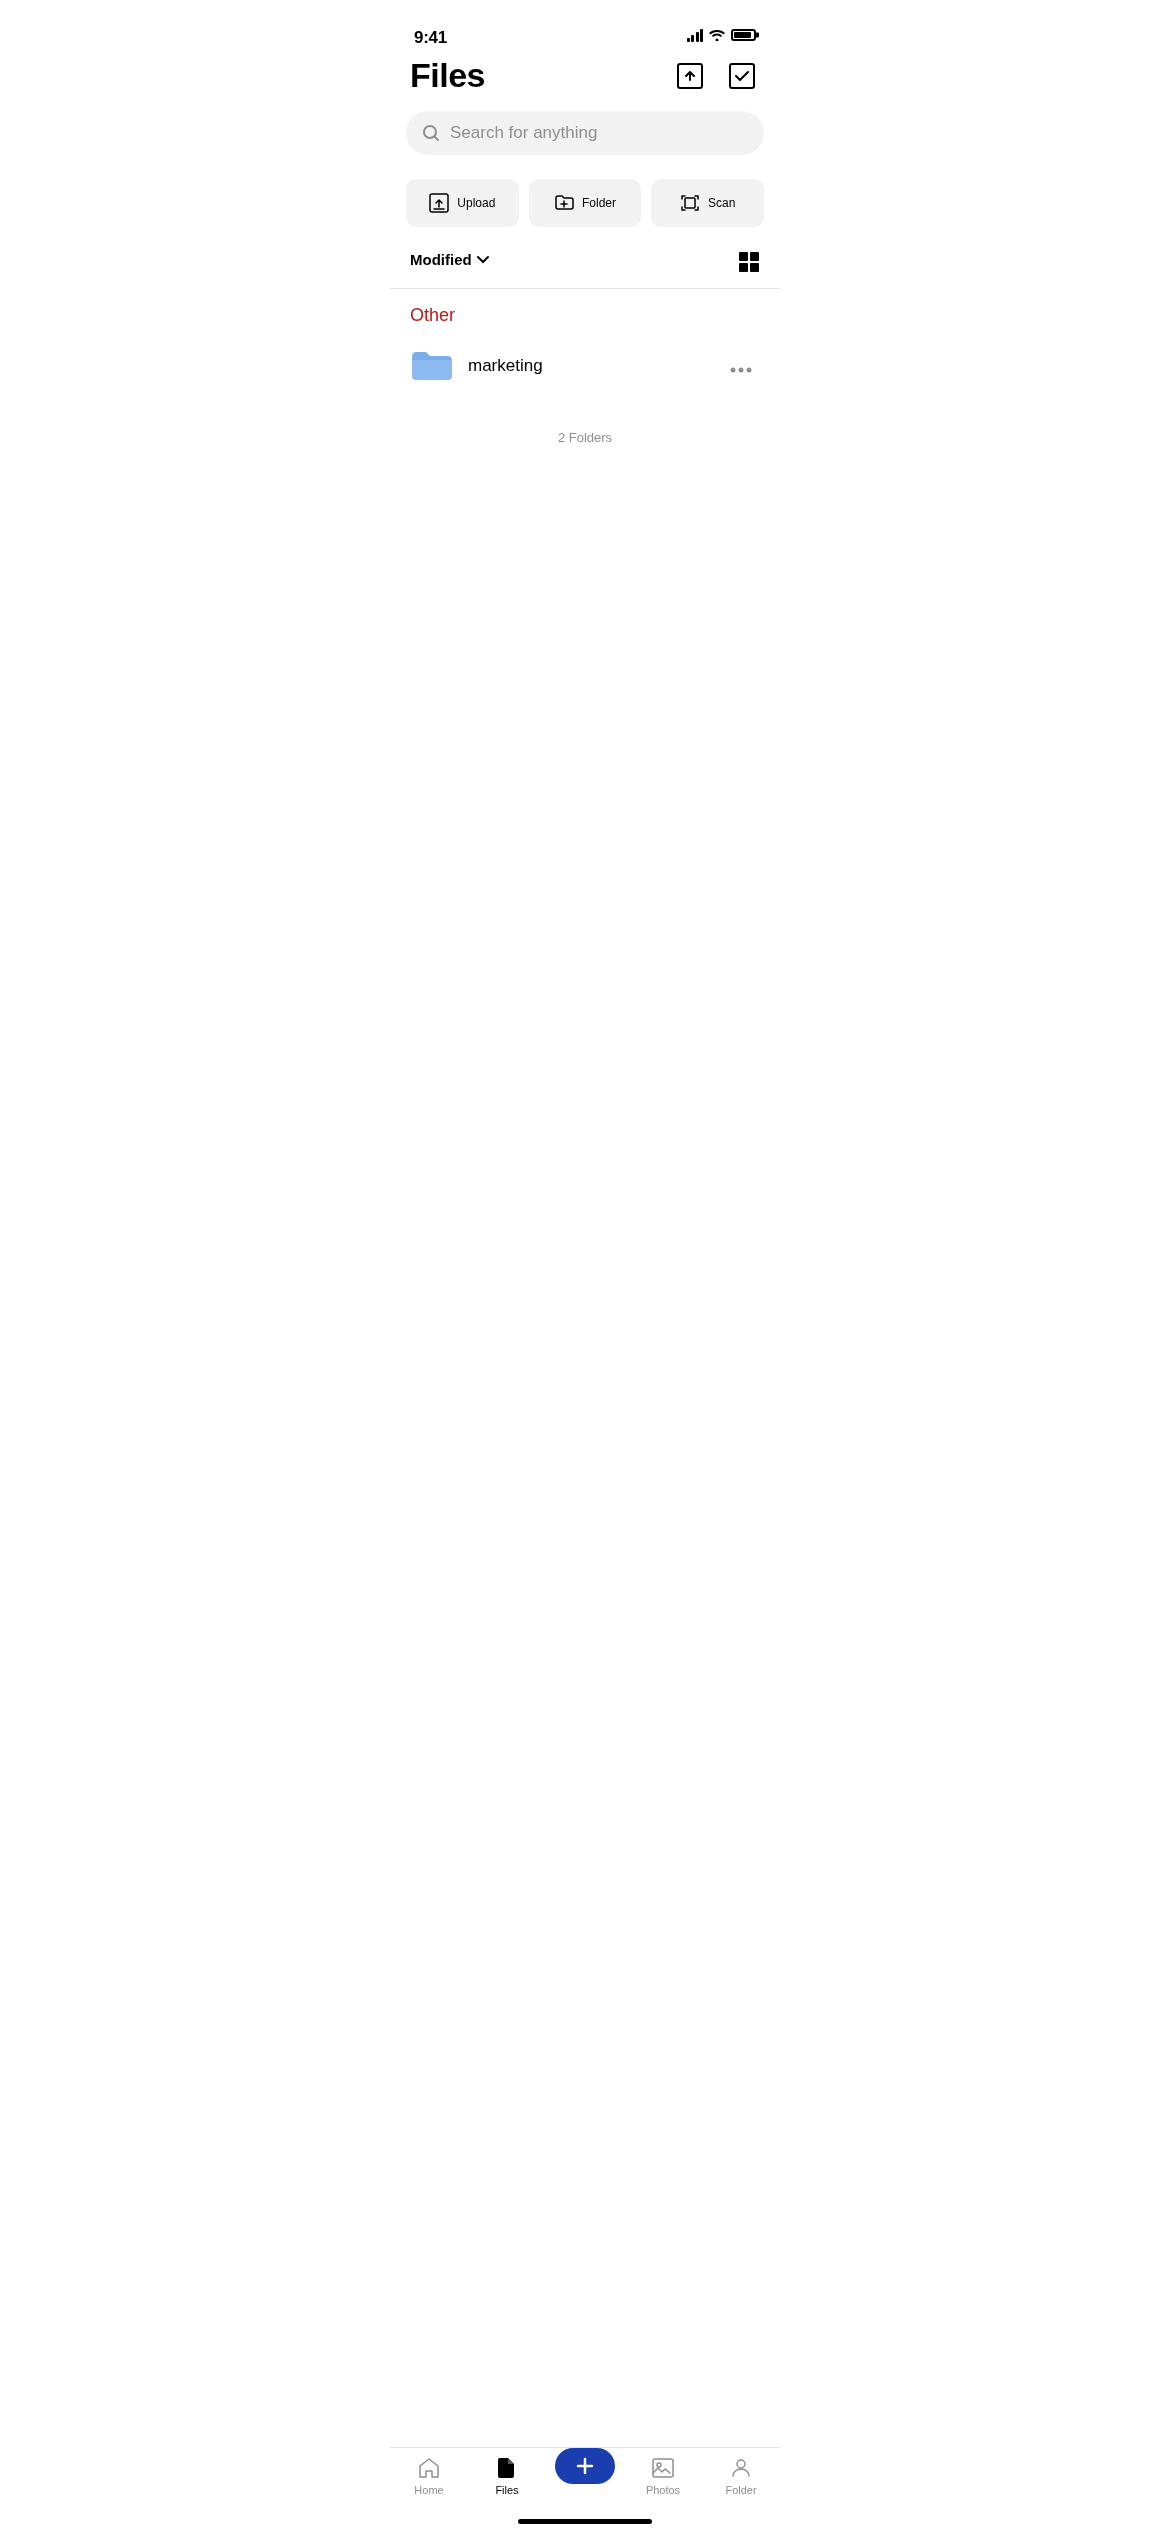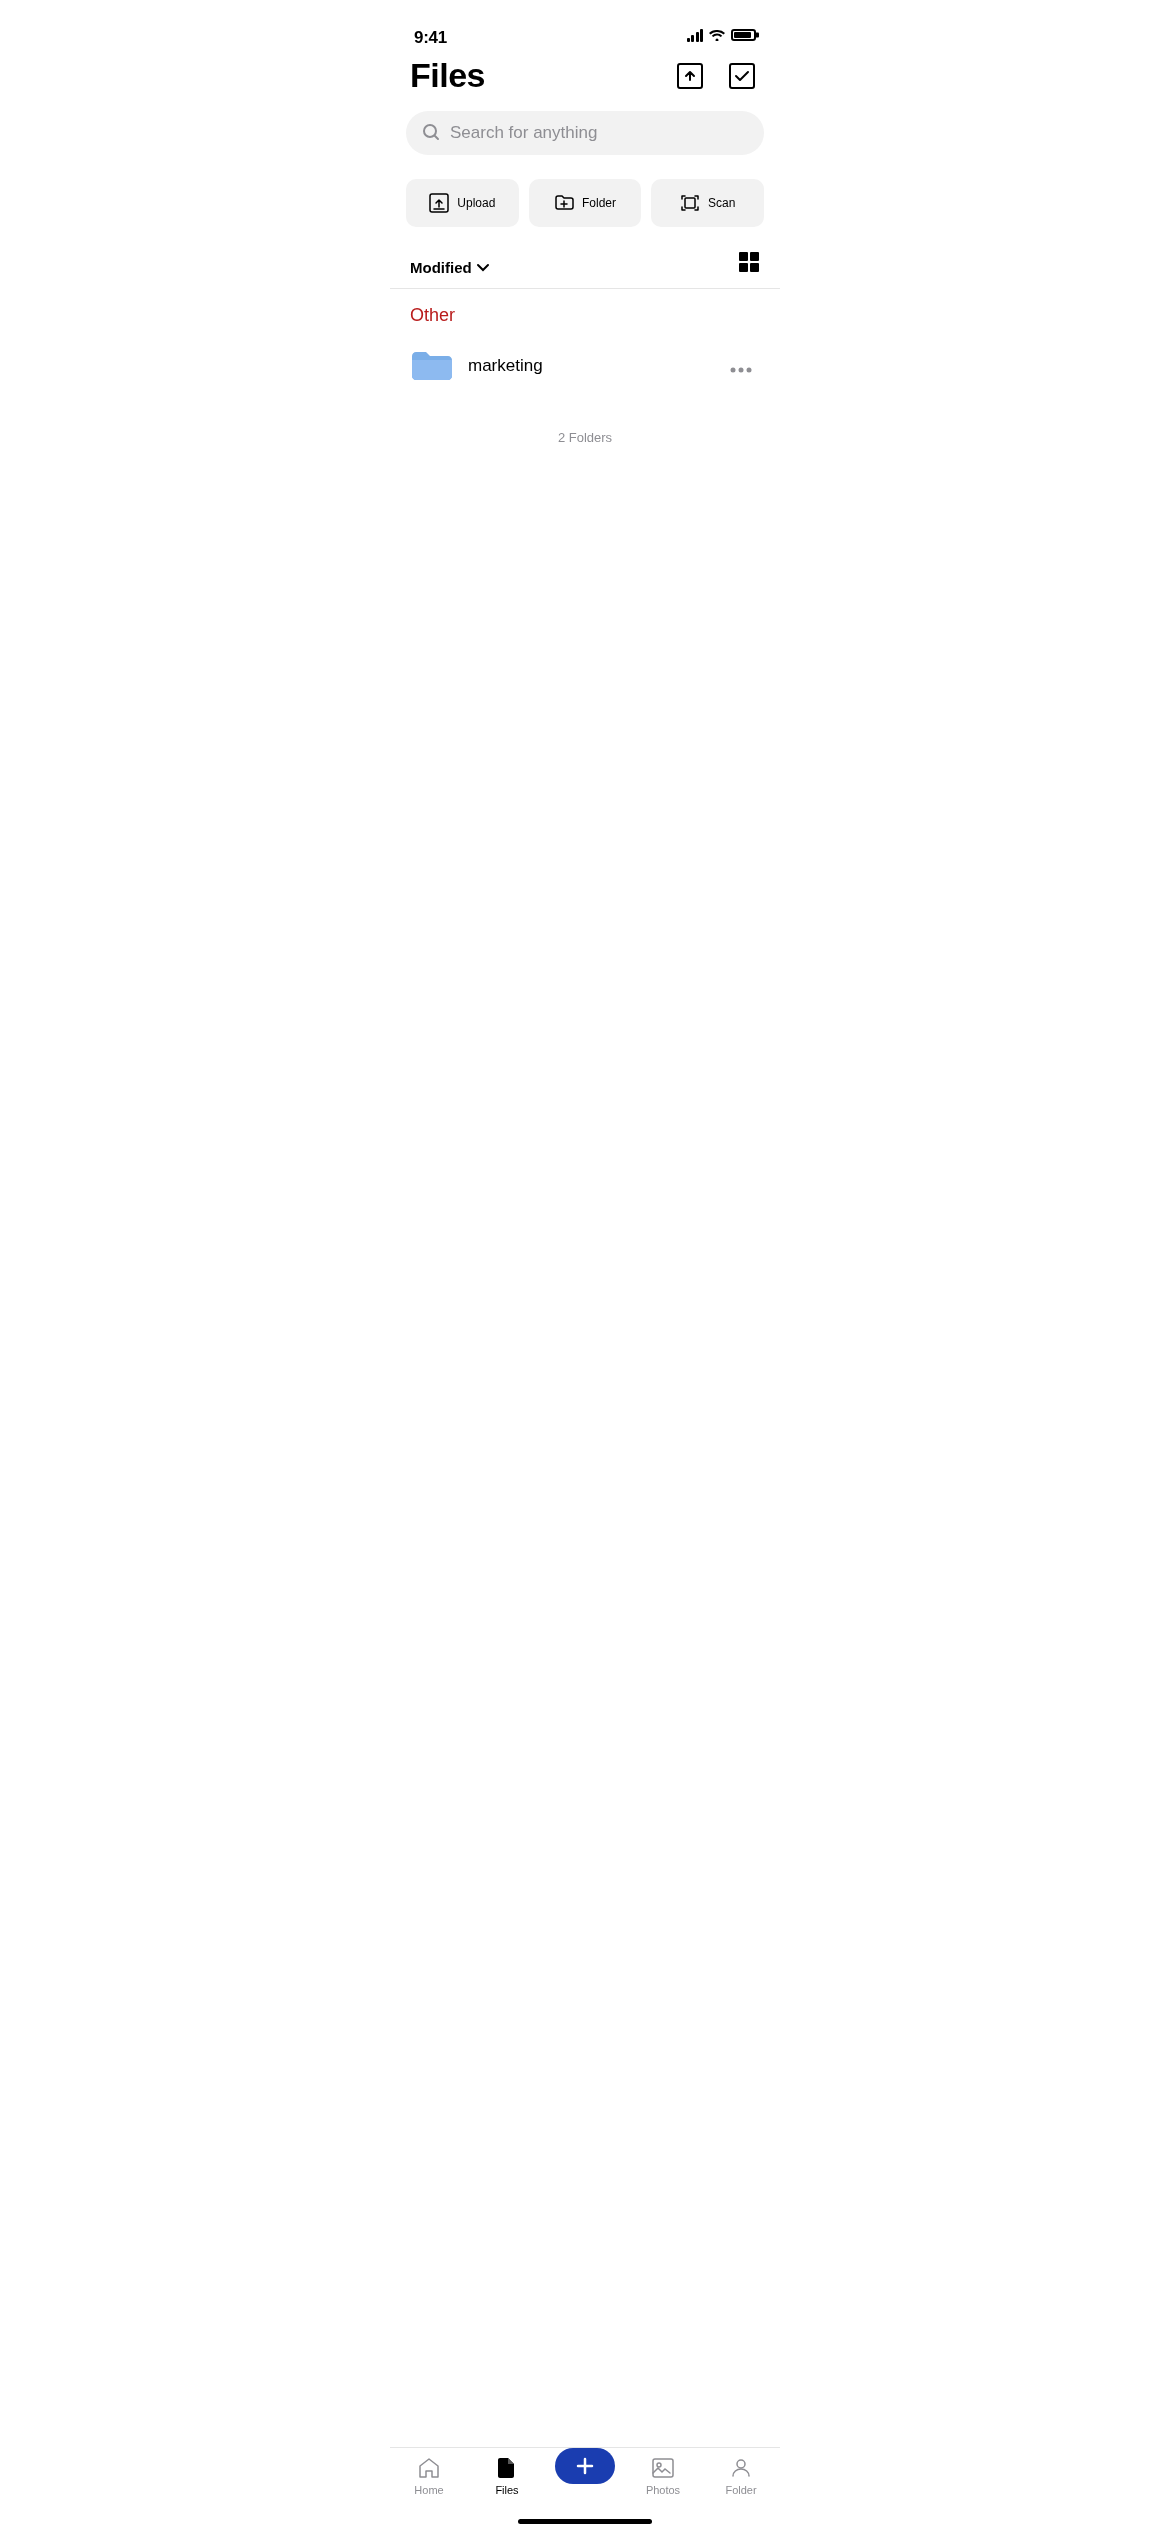--- a/index.html
+++ b/index.html
@@ -116,21 +116,21 @@
       justify-content: center;
     }
 
     
     .search-container {
       padding: 0 16px 16px;
     }
 
     .search-bar {
       display: flex;
-      align-items: flex-start;
+      align-items: center;
       background: #f2f2f2;
       border-radius: 24px;
       padding: 12px 16px;
       gap: 10px;
     }
 
     .search-placeholder {
       font-size: 17px;
       color: #8e8e93;
       flex: 1;
@@ -156,21 +156,21 @@
       cursor: pointer;
       font-size: 12px;
       font-weight: 500;
       color: #000;
     }
 
     
     .list-controls {
       display: flex;
       justify-content: space-between;
-      align-items: flex-end;
+      align-items: flex-start;
       padding: 8px 20px 12px;
       border-bottom: 1px solid #e5e5e5;
     }
 
     .sort-btn {
       display: flex;
       align-items: center;
       gap: 4px;
       background: none;
       border: none;

